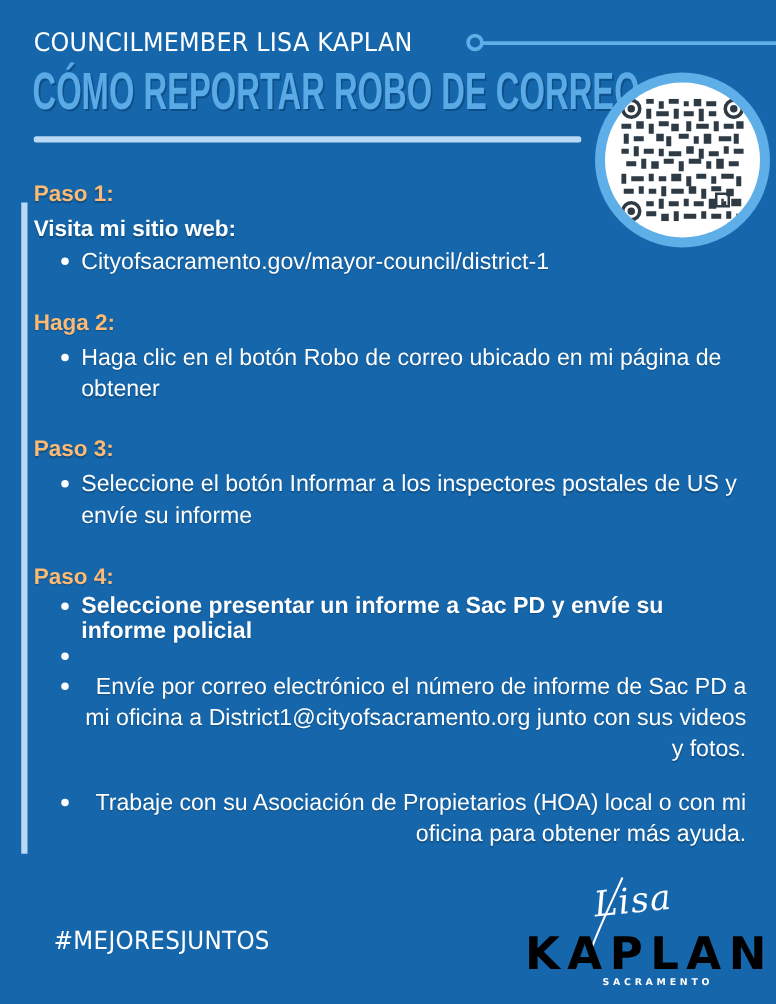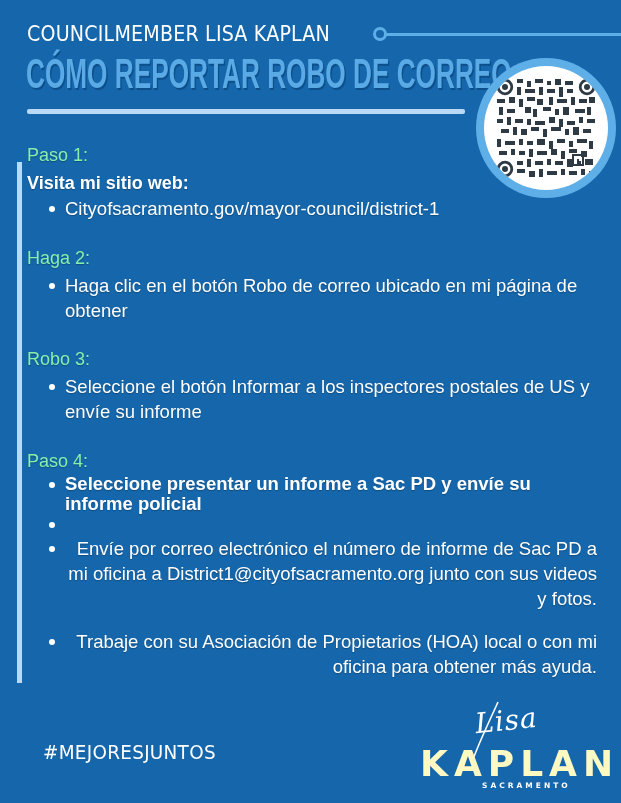--- a/index.html
+++ b/index.html
@@ -54,22 +54,22 @@
   }
   .qr-inner svg { position: absolute; left: 13px; top: 13px; }
   .left-bar {
     left: 17px; top: 162px; width: 5px; height: 521px;
     background: #b9d9f4;
   }
   .content {
     left: 27px; top: 144px; width: 570px;
   }
   .step-title {
-    font-weight: normal; font-size: 18px; line-height: 22px;
-    color: #86efac; margin: 0;
+    font-weight: bold; font-size: 18px; line-height: 22px;
+    color: #fdba74; margin: 0;
     text-shadow: 0 1px 1px rgba(0,0,0,0.25);
   }
   .step-sub {
     font-size: 18px; line-height: 22px; font-weight: bold; margin: 0;
     text-shadow: 0 1px 1px rgba(0,0,0,0.25);
   }
   ul.bullets {
     list-style: none; margin: 0; padding: 0 0 0 20px;
   }
   ul.bullets li {
@@ -92,21 +92,21 @@
   .logo-wrap { left: 420px; top: 700px; width: 200px; height: 103px; }
   .logo-script {
     position: absolute; left: 55px; top: 4px;
     font-family: "DejaVu Serif", serif; font-style: italic;
     font-size: 28px; color: #ffffff; transform: rotate(-6deg);
     letter-spacing: 1px;
   }
   .logo-name {
     position: absolute; left: 0px; top: 43px;
     font-family: "DejaVu Sans", sans-serif; font-weight: bold;
-    font-size: 36px; letter-spacing: 6px; color: #fef9c3;
+    font-size: 36px; letter-spacing: 6px; color: #000000;
   }
   .logo-city {
     position: absolute; left: 62px; top: 81px;
     font-size: 7.5px; letter-spacing: 3px; font-weight: bold;
     font-family: "DejaVu Sans", sans-serif;
   }
   .logo-district {
     position: absolute; left: 25px; top: 109px;
     font-size: 7.5px; letter-spacing: 1.8px; font-weight: bold;
     font-family: "DejaVu Sans", sans-serif;
@@ -238,21 +238,21 @@
   </div>
 
   <div style="margin-top:26px;">
     <p class="step-title">Haga 2:</p>
     <ul class="bullets" style="margin-top:4px;">
       <li>Haga clic en el botón Robo de correo ubicado en mi página de obtener</li>
     </ul>
   </div>
 
   <div style="margin-top:25px;">
-    <p class="step-title">Robo 3:</p>
+    <p class="step-title">Paso 3:</p>
     <ul class="bullets" style="margin-top:4px;">
       <li>Seleccione el botón Informar a los inspectores postales de US y envíe su informe</li>
     </ul>
   </div>
 
   <div style="margin-top:26px;">
     <p class="step-title">Paso 4:</p>
     <ul class="bullets tight" style="margin-top:2px;font-weight:bold;">
       <li>Seleccione presentar un informe a Sac PD y envíe su informe policial</li>
       <li style="height:20px;"></li>

